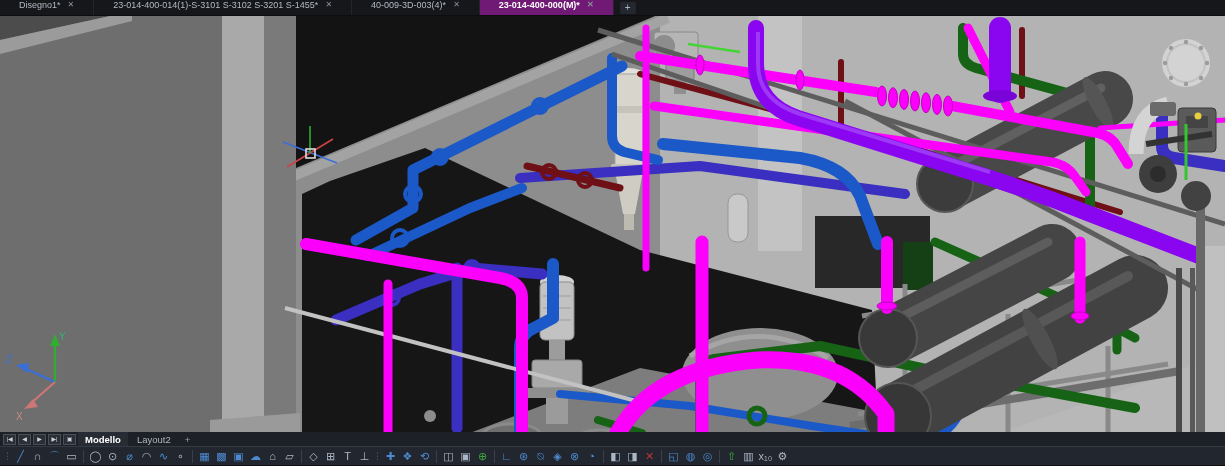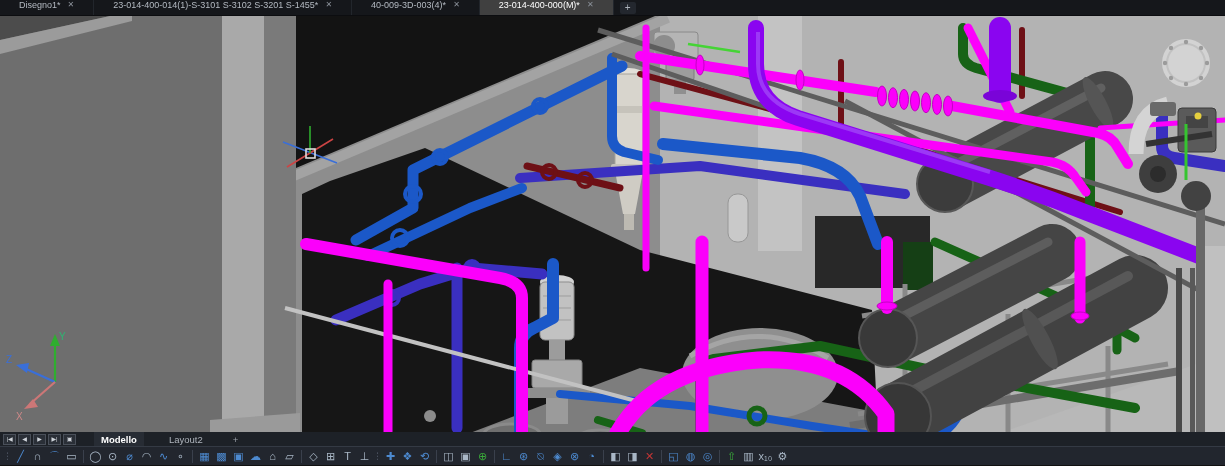--- a/index.html
+++ b/index.html
@@ -1,34 +1,34 @@
 <!DOCTYPE html>
 <html style="--pipe-magenta: #FB00FB; --pipe-purple: #8A05F0; --pipe-blue: #1B58C8; --pipe-indigo: #3A2FC0; --pipe-green: #176316; --pipe-darkred: #6E1016; --vessel-gray: #474747; --wall-light: #B3B3B3; --wall-mid: #6E6E6E; --pit-black: #161616;"><head>
 <meta charset="utf-8">
 <style>
   html,body{margin:0;padding:0;background:#111;}
   body{width:1225px;height:466px;overflow:hidden;font-family:"Liberation Sans",sans-serif;-webkit-font-smoothing:antialiased;}
   
   .tabbar{height:16px;background:#15171b;display:flex;align-items:stretch;font-size:9px;color:#b4bac2;border-bottom:1px solid #0c0d10;box-sizing:border-box;}
   .tab{display:flex;align-items:flex-start;gap:7px;padding:0 19px;border-right:1px solid #22262c;white-space:nowrap;cursor:default;}
-  .tab.active{background:#404040;color:#fff;font-weight:normal;}
+  .tab.active{background:#701a75;color:#fff;font-weight:bold;}
   .tlabel{pointer-events:none;}
   .tclose{color:#8a9099;font-size:8px;}
   .newtab{align-self:center;width:16px;height:12px;margin-left:6px;background:#23272e;border-radius:2px;color:#aeb4bc;display:flex;align-items:center;justify-content:center;font-size:10px;}
   
   .viewport{position:relative;width:1225px;height:416px;background:#9a9a9a;overflow:hidden;}
   .viewport svg{position:absolute;inset:0;display:block;}
   .pm{stroke:var(--pipe-magenta);}  .pp{stroke:var(--pipe-purple);}
   .pb{stroke:var(--pipe-blue);}     .pi{stroke:var(--pipe-indigo);}
   .pg{stroke:var(--pipe-green);}    .pr{stroke:var(--pipe-darkred);}
   .np{fill:none;stroke-linecap:round;stroke-linejoin:round;}
   
   .layoutbar{height:14px;background:#1d2127;display:flex;align-items:center;font-size:9.5px;color:#aeb4bc;gap:2px;padding-left:3px;box-sizing:border-box;}
   .navbtn{width:13px;height:11px;border:1px solid #4a505a;background:#2a2f37;color:#ced3d9;font-size:6px;line-height:9px;text-align:center;box-sizing:border-box;}
-  .ltab{padding:0 7px;height:100%;display:flex;align-items:center;margin-left:16px;}
+  .ltab{padding:0 7px;height:100%;display:flex;align-items:center;}
   .ltab.active{color:#fff;font-weight:bold;background:#272c34;}
   .lplus{padding:0 5px;color:#9aa0a8;}
   
   .toolbar{height:19px;background:#22262e;border-top:1px solid #343a44;display:flex;align-items:center;padding-left:3px;box-sizing:border-box;}
   .ticon{width:17px;text-align:center;font-size:11px;line-height:18px;color:#a9b7c6;cursor:default;}
   .tsep{width:1px;height:13px;background:#3a404c;margin:0 3px;}
   .tgrip{width:9px;color:#596070;font-size:9px;text-align:center;}
 </style>
 </head>
 <body>

